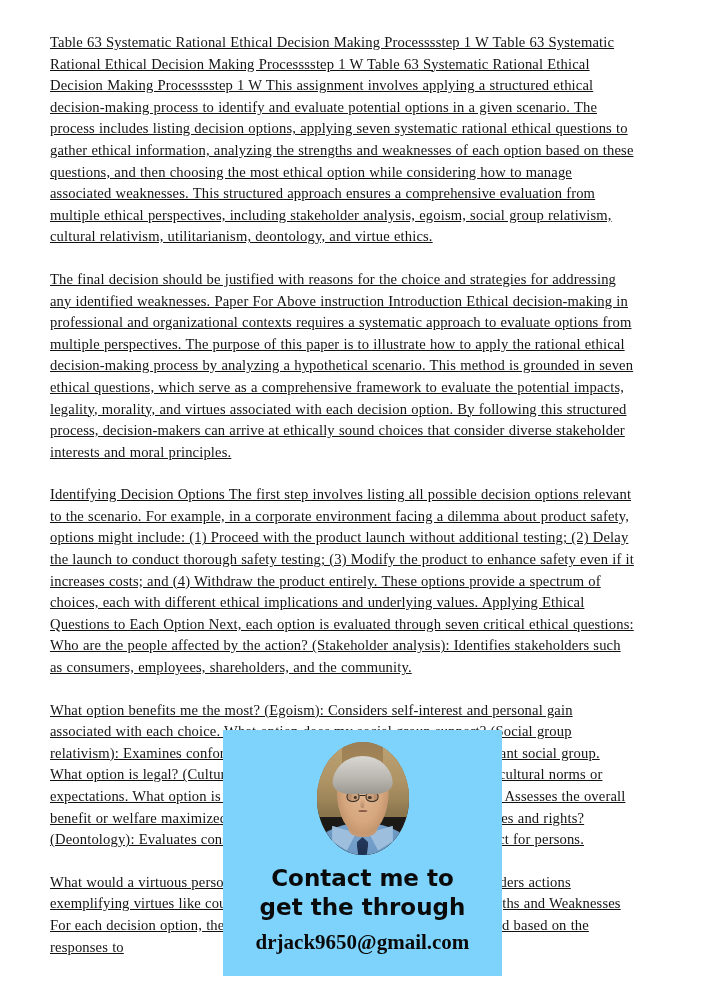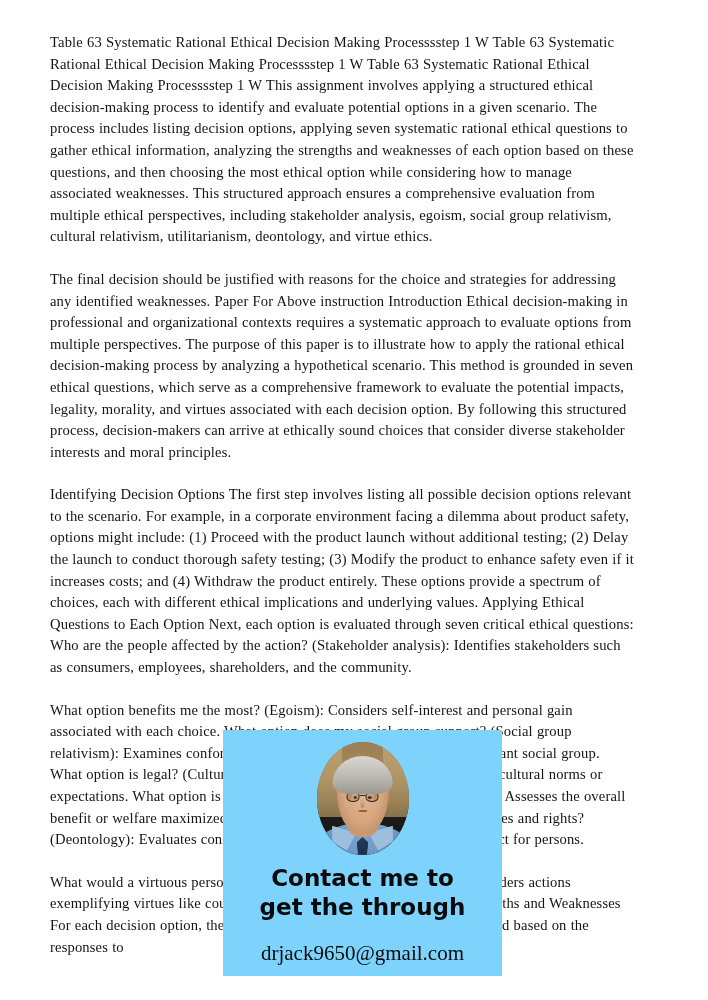--- a/index.html
+++ b/index.html
@@ -24,20 +24,21 @@
     width: 708px;
     height: 1000px;
     background: #ffffff;
   }
 
   .doc-body {
     position: absolute;
     left: 50px;
     top: 32px;
     width: 585px;
+    text-decoration: underline;
   }
 
   .para {
     font-size: 14.6px;
     line-height: 21.6px;
     text-align: left;
     margin: 0 0 21px 0;
     color: #141414;
     letter-spacing: 0.01em;
     word-spacing: 0.02em;
@@ -238,26 +239,26 @@
     font-weight: bold;
     font-size: 23px;
     line-height: 29px;
     color: #0a0a0a;
     text-align: center;
     white-space: nowrap;
   }
   .ov-line.first { margin-top: 9px; }
   .ov-email {
     font-family: "Liberation Serif", "DejaVu Serif", serif;
-    font-weight: normal;
+    font-weight: bold;
     font-size: 21px;
     line-height: 26px;
     color: #0a0a0a;
     text-align: center;
-    margin-top: 18px;
+    margin-top: 7px;
     white-space: nowrap;
   }
 </style>
 </head>
 <body>
 
 <div id="page">
 
   <div class="doc-body">
     <p class="para">Table 63 Systematic Rational Ethical Decision Making Processsstep 1 W Table 63 Systematic Rational Ethical Decision Making Processsstep 1 W Table 63 Systematic Rational Ethical Decision Making Processsstep 1 W This assignment involves applying a structured ethical decision-making process to identify and evaluate potential options in a given scenario. The process includes listing decision options, applying seven systematic rational ethical questions to gather ethical information, analyzing the strengths and weaknesses of each option based on these questions, and then choosing the most ethical option while considering how to manage associated weaknesses. This structured approach ensures a comprehensive evaluation from multiple ethical perspectives, including stakeholder analysis, egoism, social group relativism, cultural relativism, utilitarianism, deontology, and virtue ethics.</p>

